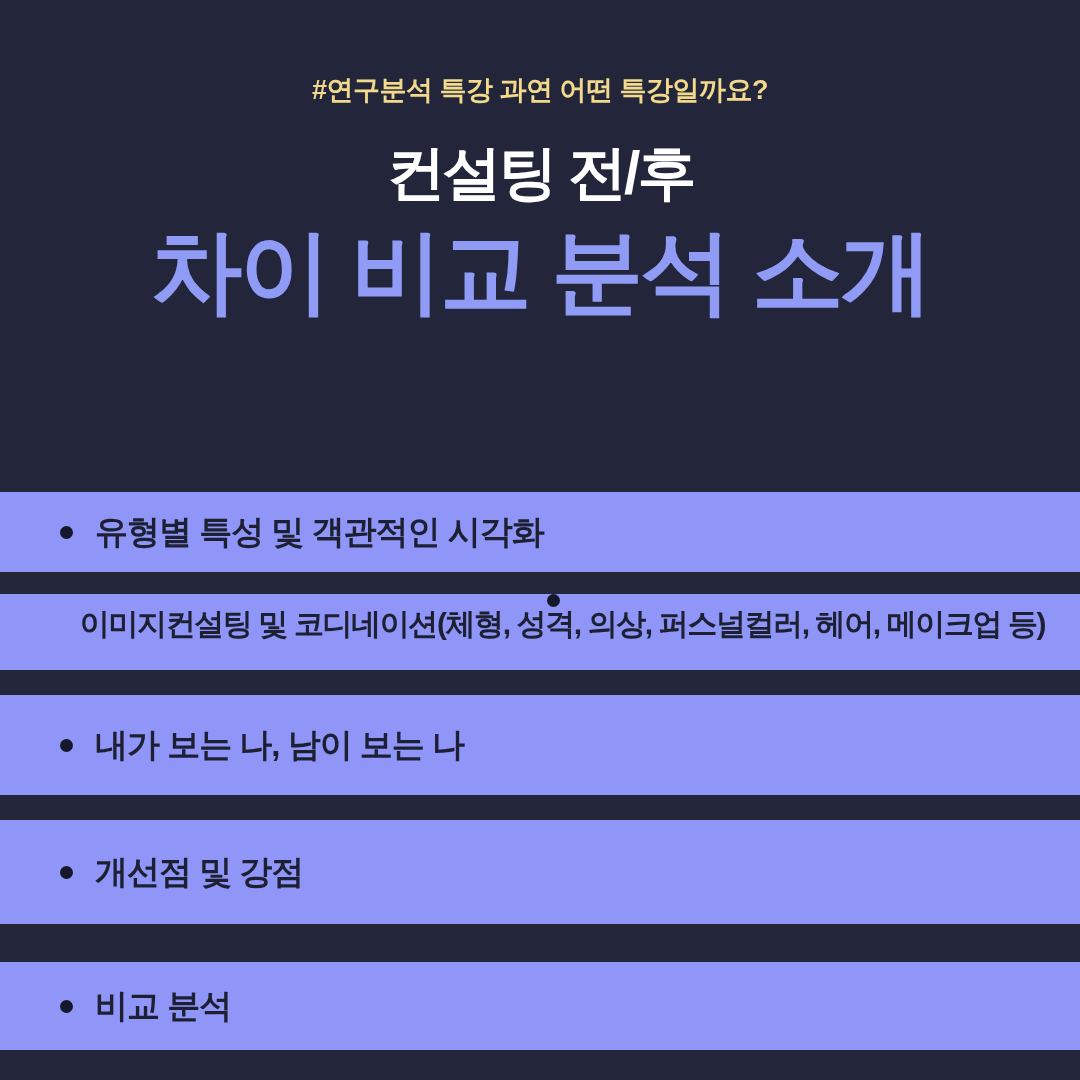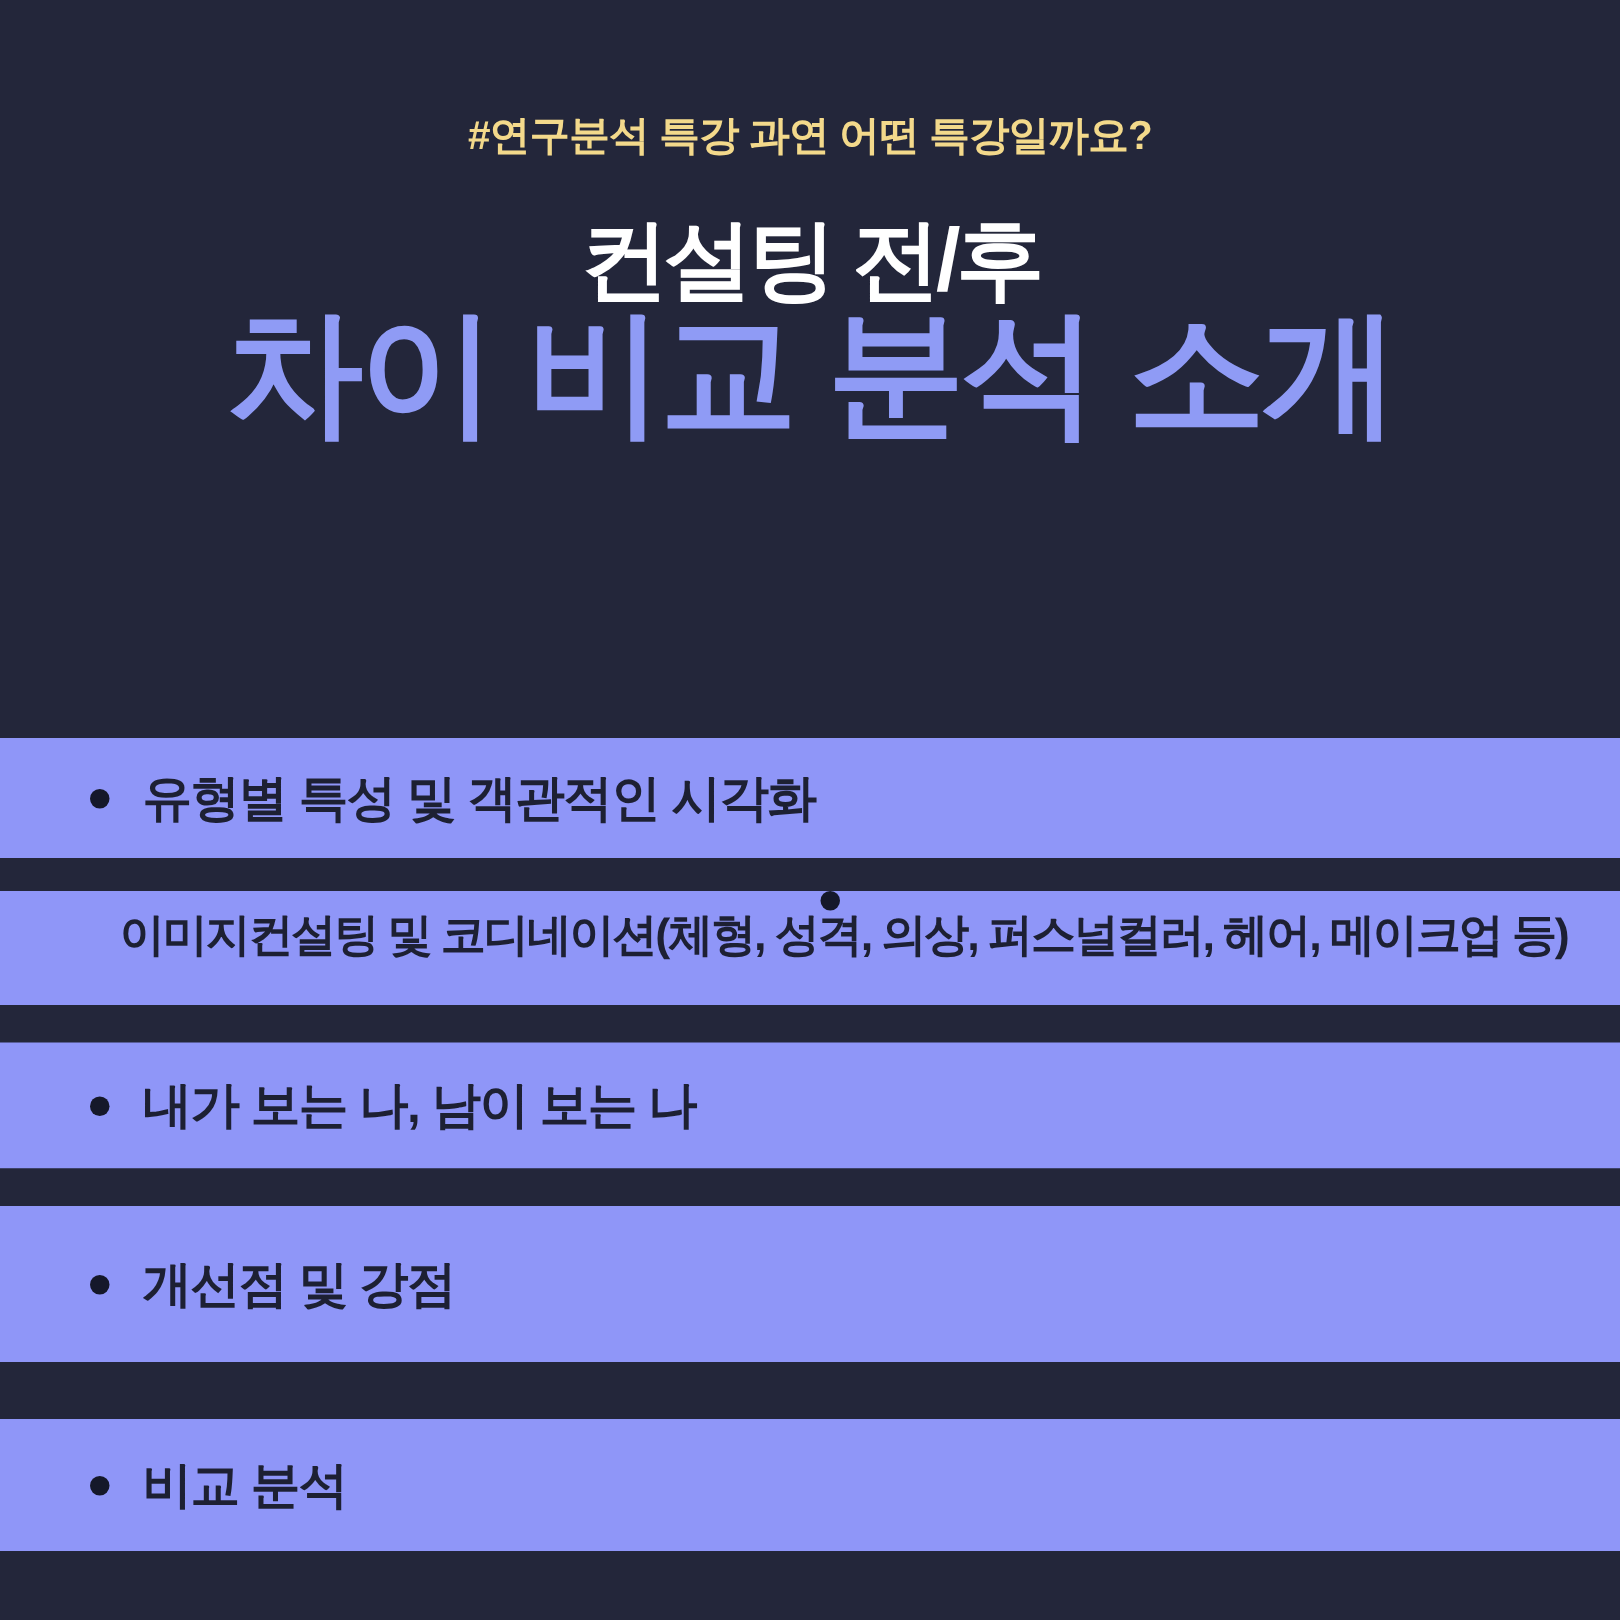--- a/index.html
+++ b/index.html
@@ -48,20 +48,21 @@
     line-height: 1.0;
     margin-top: 38px;
     white-space: nowrap;
   }
   .title-line2 {
     color: #8f9bf5;
     font-size: 92px;
     font-weight: bold;
     letter-spacing: -3px;
     line-height: 1.0;
+    margin-top: 22px;
     white-space: nowrap;
   }
   
   .bands {
     flex: 1 1 auto;
     display: flex;
     flex-direction: column;
   }
   .band {
     background: #8f96f8;
@@ -100,21 +101,21 @@
   .gap {
     background: #23263a;
   }
   .gap.g1 { height: 22px; }
   .gap.g2 { height: 25px; }
   .gap.g3 { height: 25px; }
   .gap.g4 { height: 22px; }
   .gap.tail { height: 72px; }
   .band.b1 { height: 80px; }
   .band.b2 { height: 76px; }
-  .band.b3 { height: 84px; }
+  .band.b3 { height: 100px; }
   .band.b4 { height: 104px; }
   .band.b5 { height: 88px; margin-top: 16px; }
 </style>
 </head>
 <body>
 
 <div class="poster">
 
   <div class="header">
     <div class="hashtag">#연구분석 특강 과연 어떤 특강일까요?</div>

